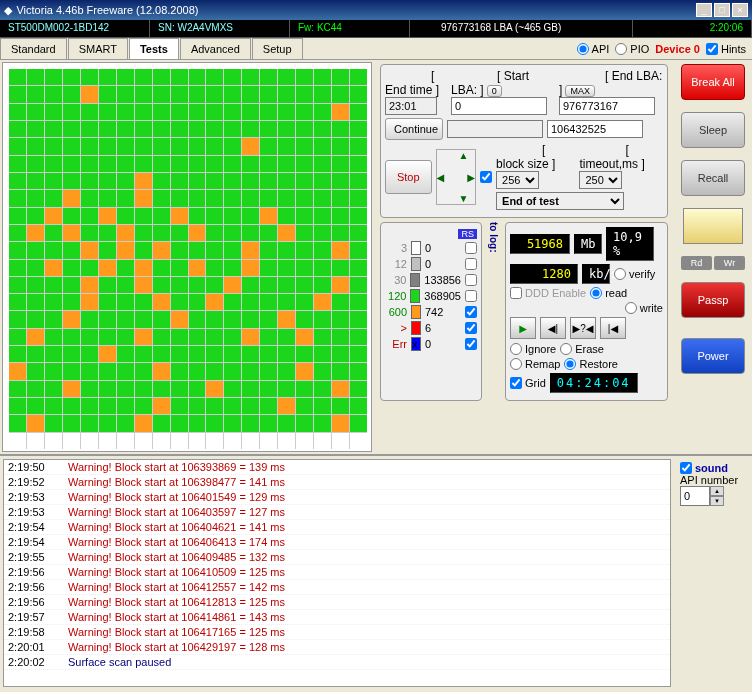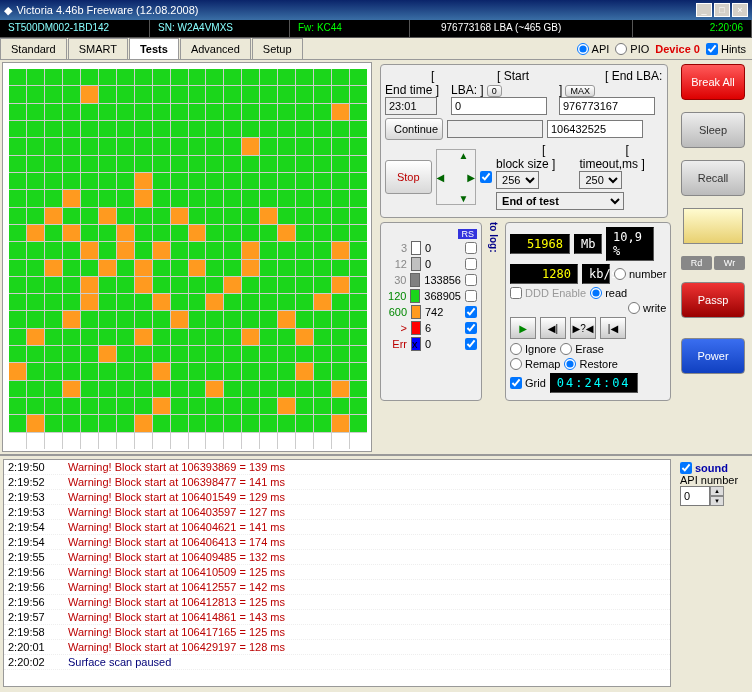--- a/index.html
+++ b/index.html
@@ -647,21 +647,21 @@
         <div class="row">
           <span class="lcd yellow" style="width:60px;text-align:right">51968</span>
           <span class="lcd white" style="width:28px">Mb</span>
           <span class="lcd white" style="width:48px">10,9 %</span>
         </div>
         <div class="row">
           <span class="lcd yellow" style="width:68px;text-align:right">1280</span>
           <span class="lcd white" style="width:28px">kb/s</span>
           <label class="radio">
               <input type="radio" class="chk" style="">
-              <span>number</span>
+              <span>verify</span>
             </label>
         </div>
         <div class="row">
           <label class="radio" style="color:#999">
               <input type="checkbox" class="chk" style="">
               <span>DDD Enable</span>
             </label>
           <label class="radio">
               <input type="radio" checked="" class="chk" style="">
               <span>read</span>

